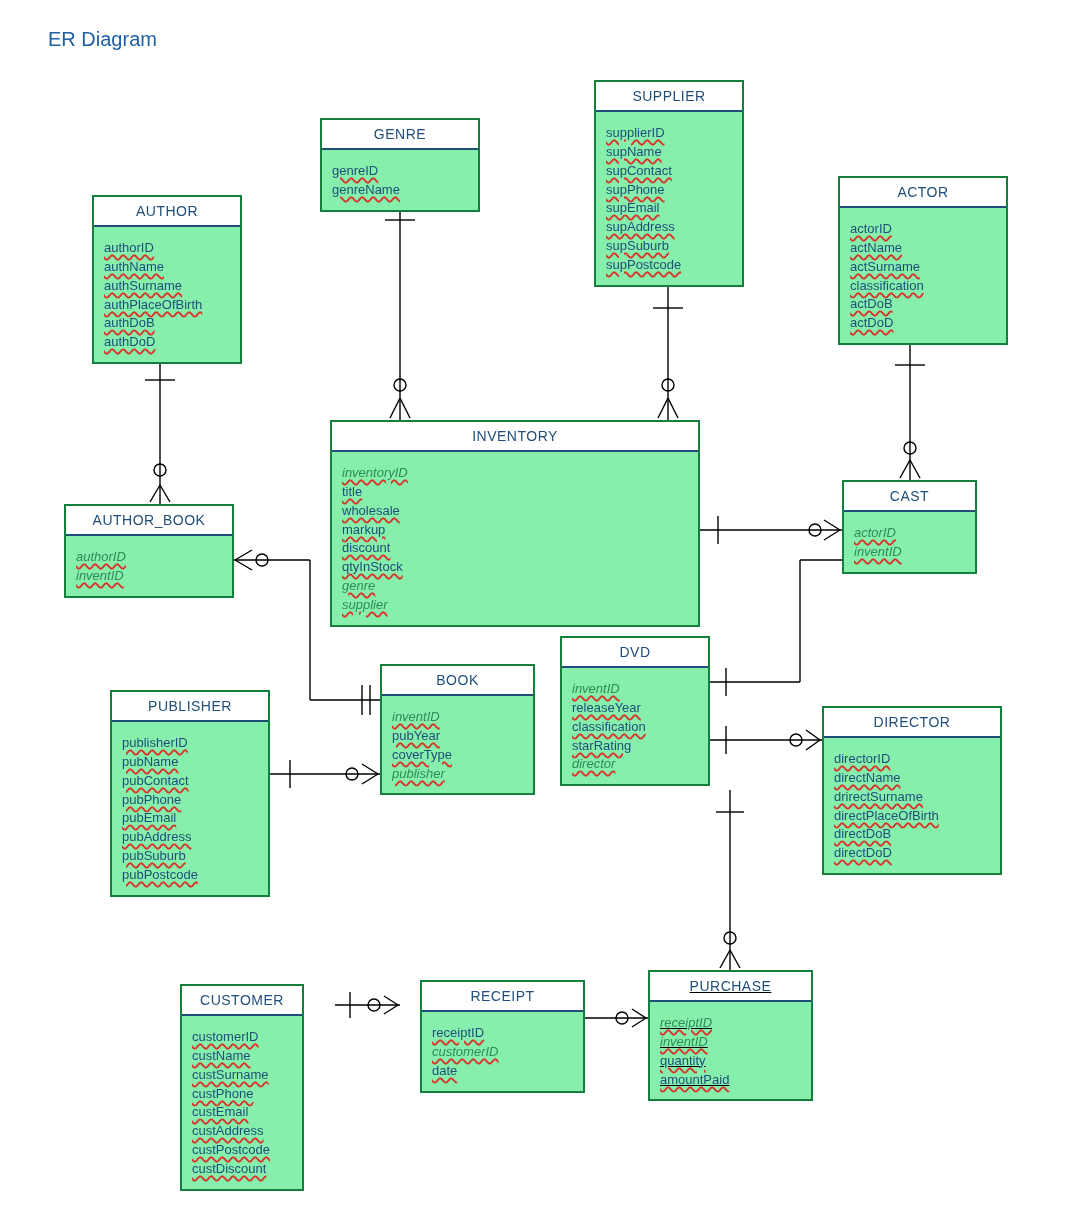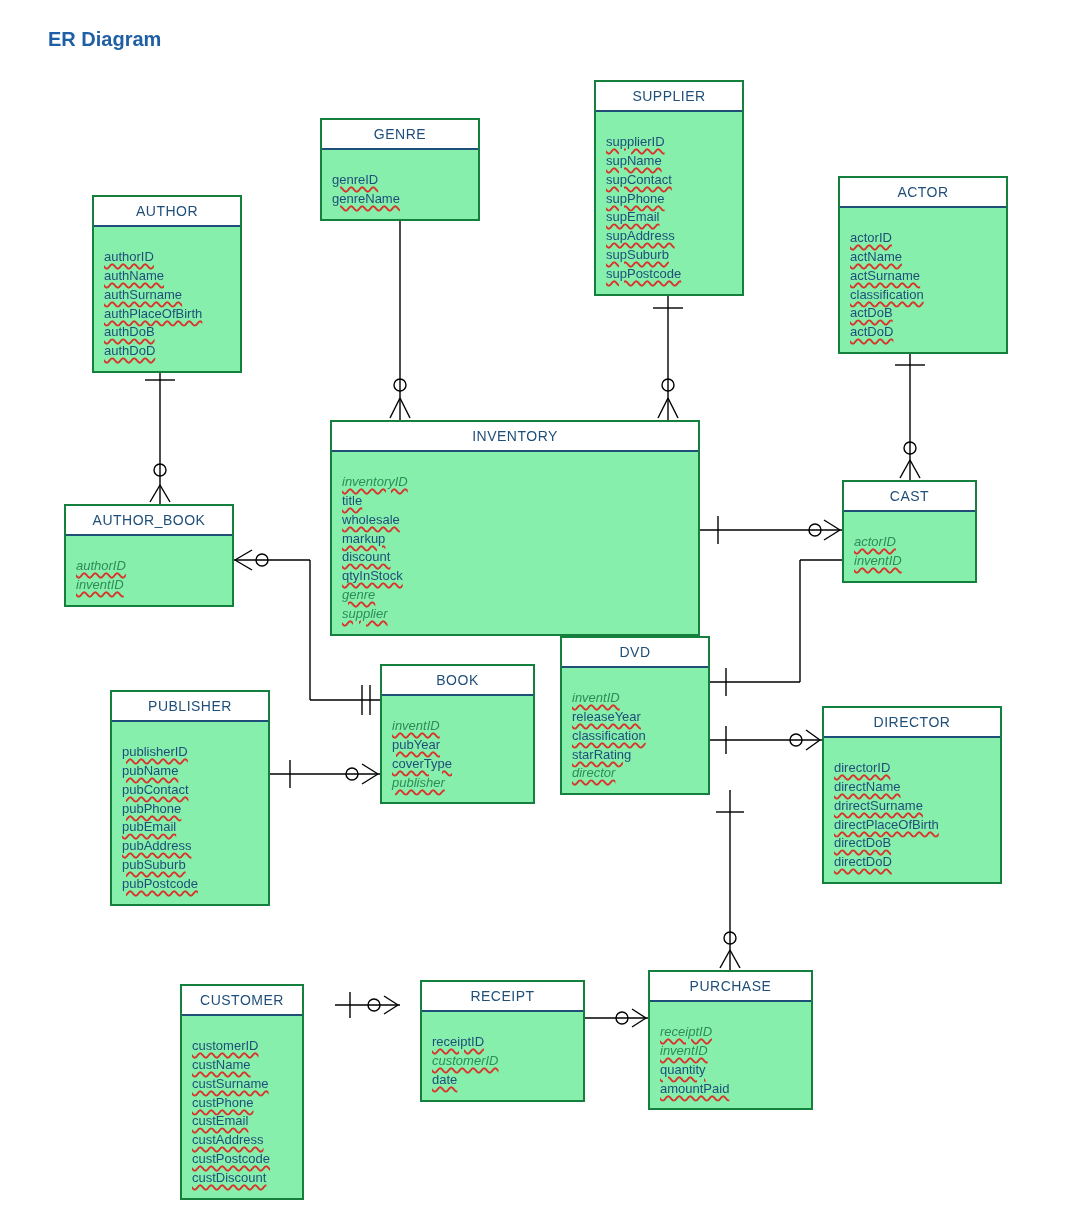--- a/index.html
+++ b/index.html
@@ -10,39 +10,39 @@
     width: 1076px;
     height: 1224px;
     position: relative;
   }
   .title {
     position: absolute;
     left: 48px;
     top: 28px;
     color: #1f5fa5;
     font-size: 20px;
-    font-weight: bold;
+    font-weight: normal;
   }
   .entity {
     position: absolute;
     border: 2px solid #15803d;
     background: #86efac;
     box-sizing: border-box;
   }
   .entity-header {
     text-align: center;
     padding: 6px 4px;
     border-bottom: 2px solid #1f4e79;
     color: #1f4e79;
     font-size: 14px;
     letter-spacing: 0.5px;
     background:#fff;
   }
   .entity-body {
-    padding: 21px 10px 10px 10px;
+    padding: 12px 10px 10px 10px;
   }
   .attr {
     color: #1f4e79;
     font-size: 13px;
     line-height: 1.45;
     text-decoration: underline;
     text-decoration-color: #d9342b;
     text-decoration-thickness: 1.6px;
     text-underline-offset: 2px;
     text-decoration-style: wavy;
@@ -274,21 +274,21 @@
       </div>
     </div>
     <div class="entity" style="left: 420px; top: 980px; width: 165px;">
       <div class="entity-header">RECEIPT</div>
       <div class="entity-body">
         <div class="attr">receiptID</div>
         <div class="attr fk">customerID</div>
         <div class="attr">date</div>
       </div>
     </div>
-    <div class="entity" style="left: 648px; top: 970px; width: 165px;">
+    <div class="entity" style="left: 648px; top: 970px; width: 165px; text-decoration: underline;">
       <div class="entity-header">PURCHASE</div>
       <div class="entity-body">
         <div class="attr fk">receiptID</div>
         <div class="attr fk">inventID</div>
         <div class="attr">quantity</div>
         <div class="attr">amountPaid</div>
       </div>
     </div>
   </div>
 

